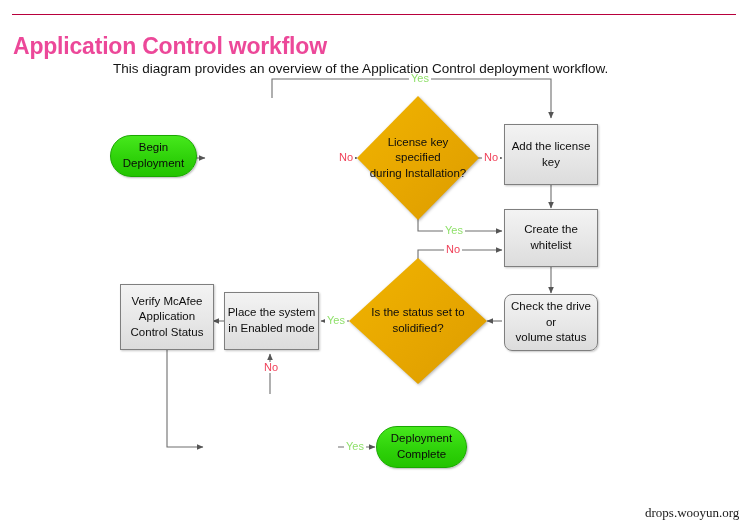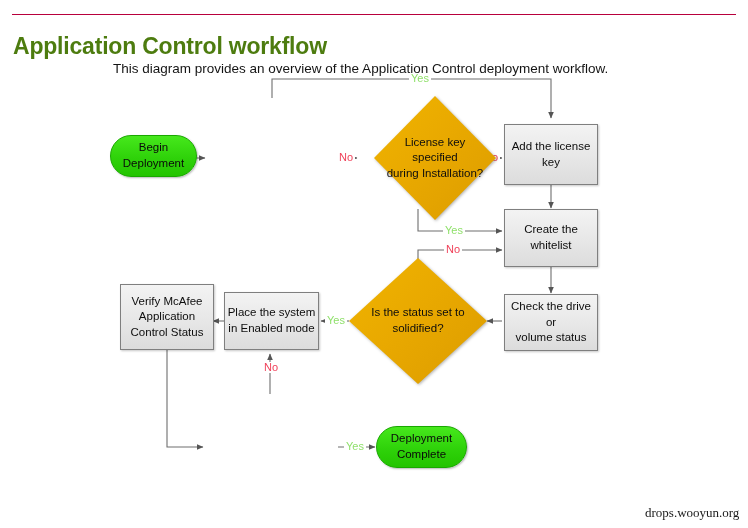--- a/index.html
+++ b/index.html
@@ -24,21 +24,21 @@
     width: 724px;
     height: 1px;
     background: #b8003c;
   }
   #page-title {
     position: absolute;
     left: 13px;
     top: 18px;
     font-size: 23px;
     font-weight: bold;
-    color: #4d7c0f;
+    color: #ec4899;
     letter-spacing: -0.2px;
     white-space: nowrap;
   }
   #page-subtitle {
     position: absolute;
     left: 113px;
     top: 47px;
     font-size: 13.5px;
     color: #141414;
     white-space: nowrap;
@@ -191,37 +191,37 @@
   <span class="edge-label yes" style="left:325px; top:253px;">Yes</span>
   <span class="edge-label no" style="left:262px; top:300px;">No</span>
   <span class="edge-label yes" style="left:344px; top:379px;">Yes</span>
 
   <div class="node terminator" style="left:110px; top:73px; width:87px; height:42px;">
     <span class="node-label">Begin
 Deployment</span>
   </div>
 
 
-  <div class="node decision" style="left:374px; top:34px; width:122px; height:124px;">
+  <div class="node decision" style="left:357px; top:34px; width:122px; height:124px;">
     <div class="diamond-shape"></div>
     <span class="node-label" style="padding:0 8px;">License key specified
 during Installation?</span>
   </div>
 
   <div class="node process" style="left:504px; top:62px; width:94px; height:61px;">
     <span class="node-label">Add the license
 key</span>
   </div>
 
   <div class="node process" style="left:504px; top:147px; width:94px; height:58px;">
     <span class="node-label">Create the
 whitelist</span>
   </div>
 
-  <div class="node process" style="left:504px; top:232px; width:94px; height:57px;">
+  <div class="node process" style="left:504px; top:232px; width:94px; height:57px;border-radius:8px;">
     <span class="node-label" style="padding:0 1px;">Check the drive or
 volume status</span>
   </div>
 
   <div class="node decision" style="left:349px; top:196px; width:138px; height:126px;">
     <div class="diamond-shape"></div>
     <span class="node-label" style="padding:0 14px;">Is the status set to
 solidified?</span>
   </div>
 

